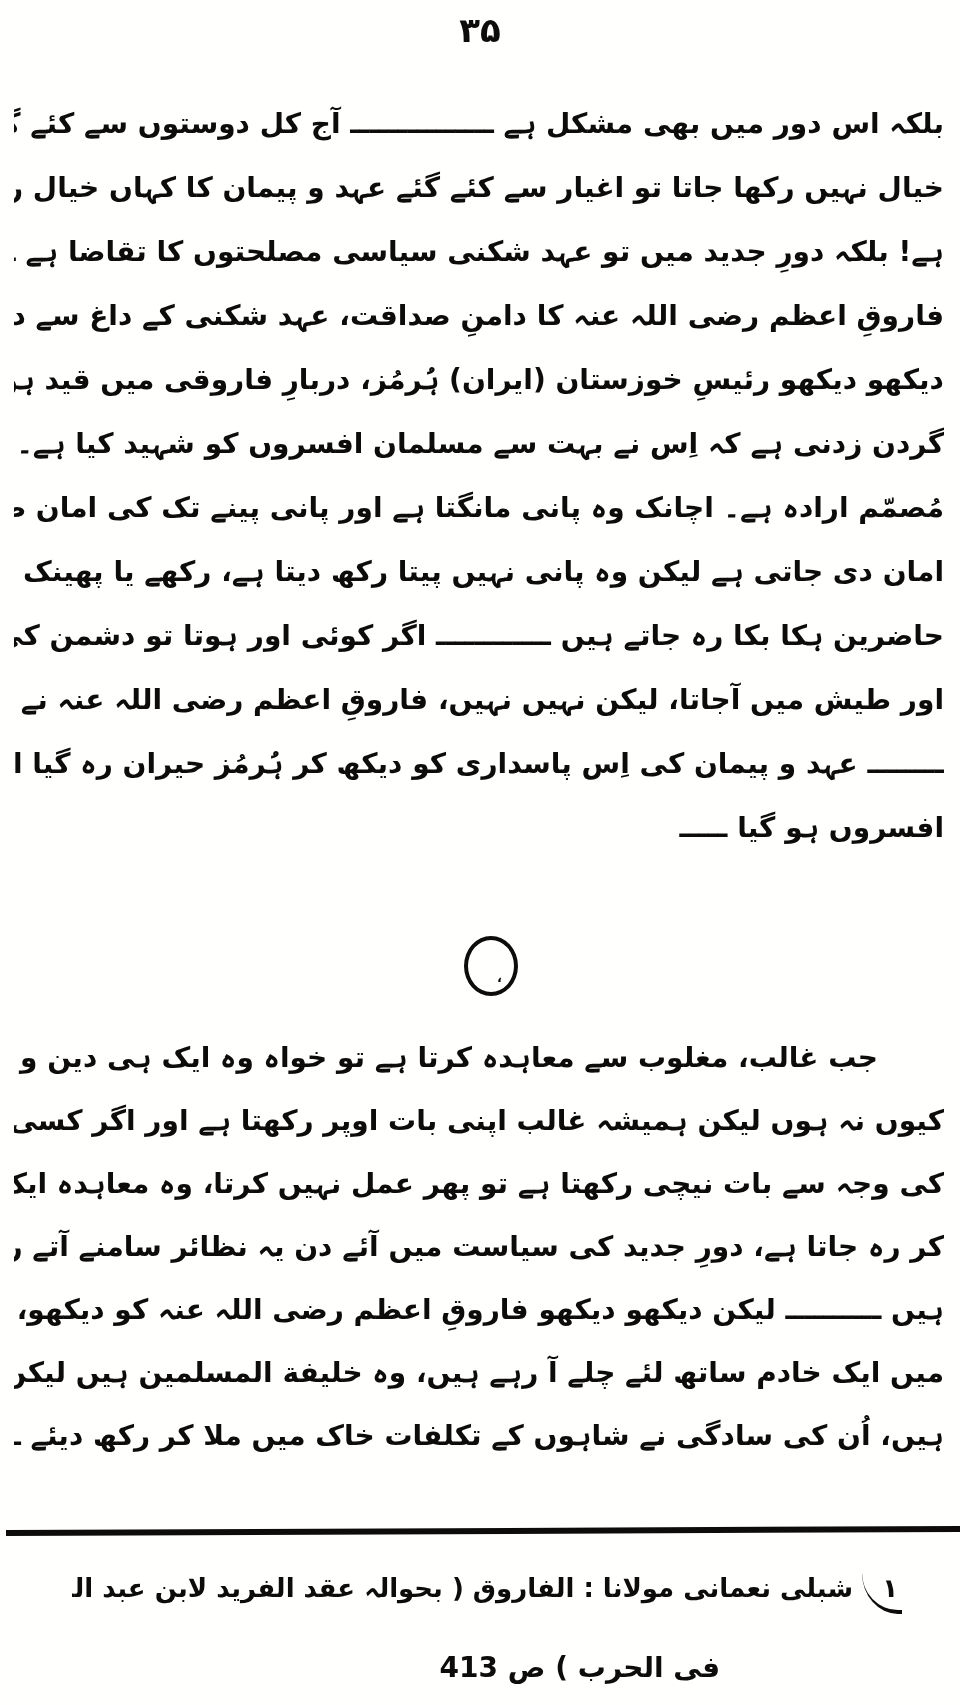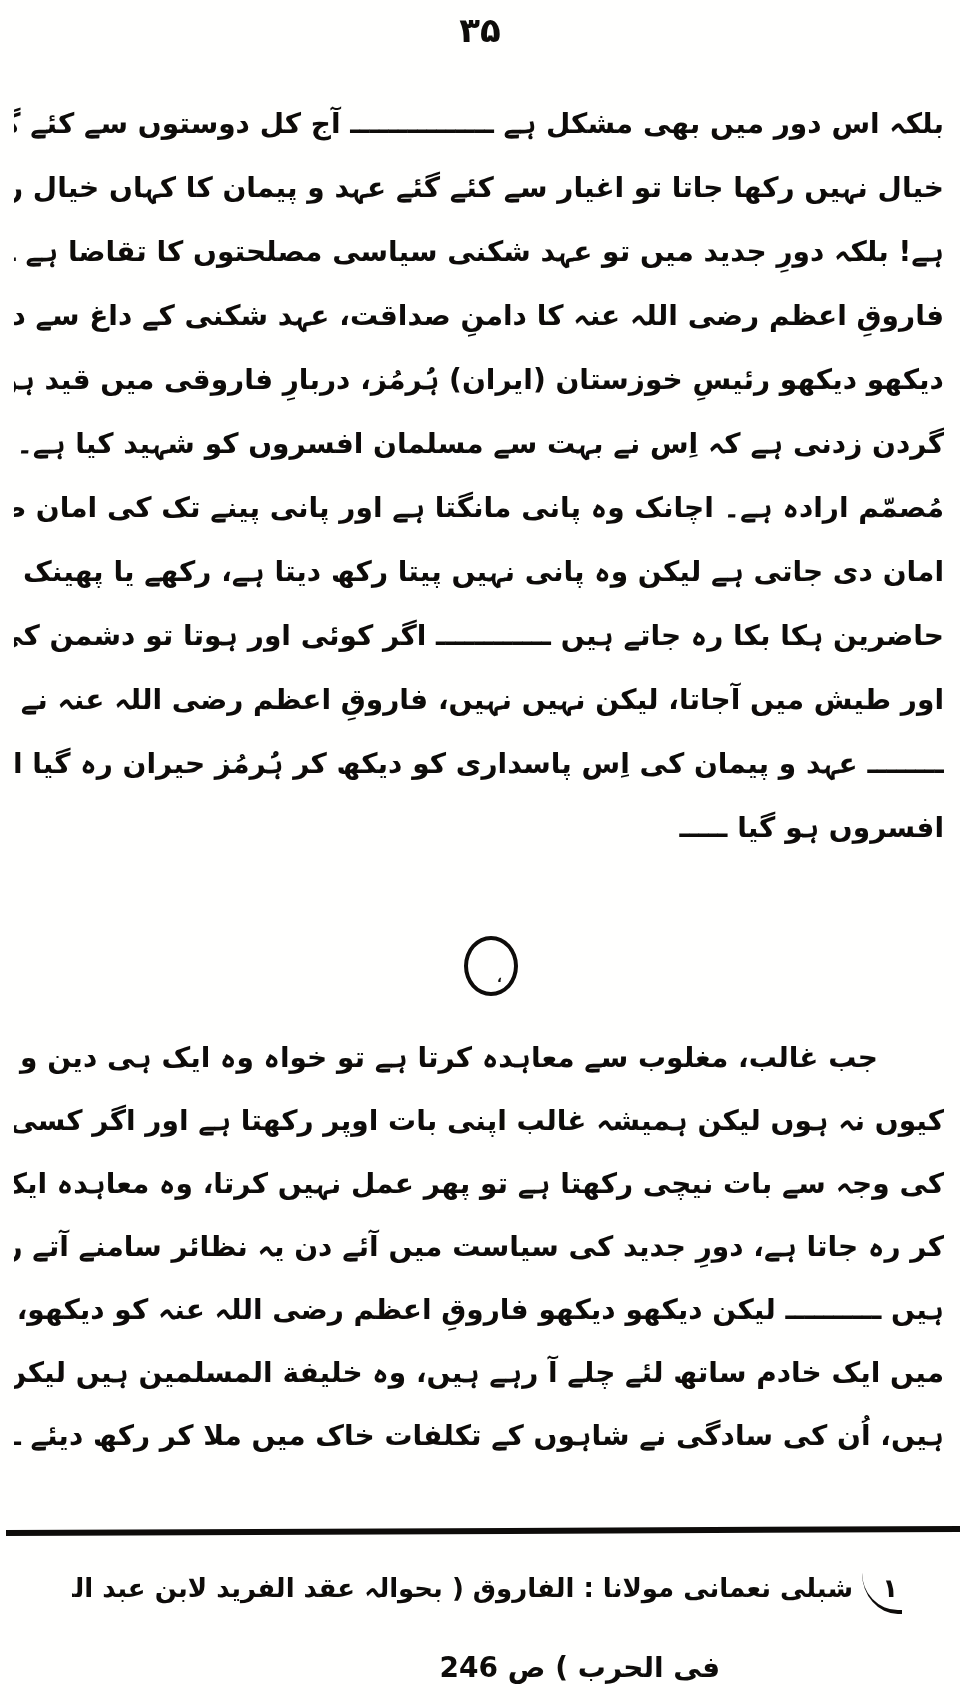--- a/index.html
+++ b/index.html
@@ -132,15 +132,15 @@
     <div class="line">ہیں، اُن کی سادگی نے شاہوں کے تکلفات خاک میں ملا کر رکھ دیئے ــــــ</div>
   </div>
 
   <div class="fn-rule"></div>
 
   <div class="fn-line1">
     <span class="fn-marker">۱</span>
     <span class="fn-text">شبلی نعمانی مولانا : الفاروق ( بحوالہ عقد الفرید لابن عبد الربّاب المکیدة</span>
   </div>
 
-  <div class="fn-line2">فی الحرب ) ص 246</div>
+  <div class="fn-line2">فی الحرب ) ص 413</div>
 
 </div>
 
 </body></html>

